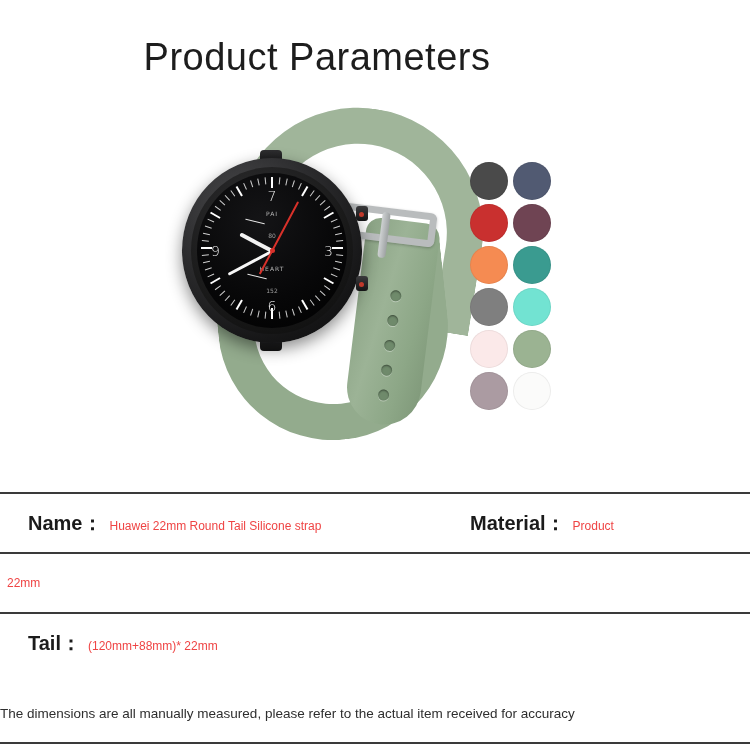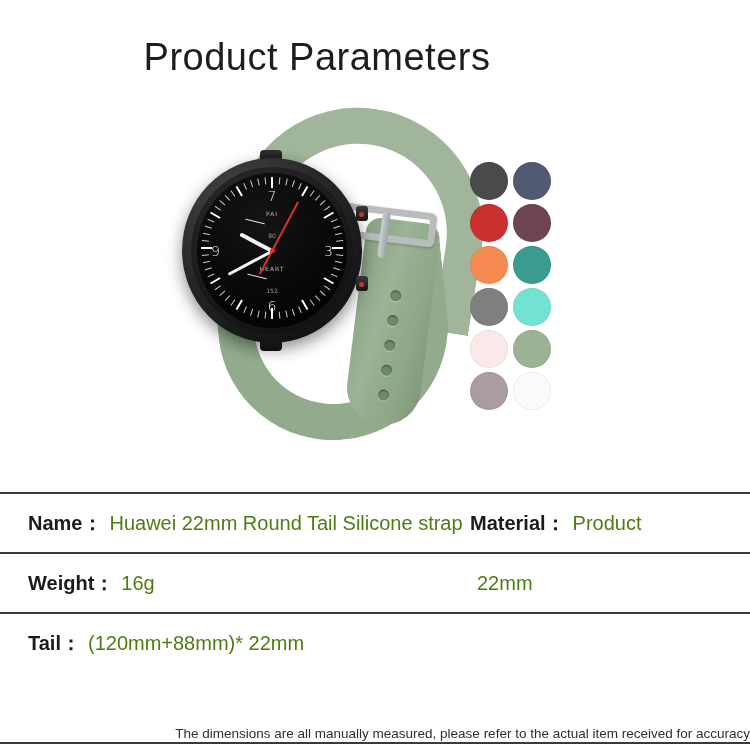--- a/index.html
+++ b/index.html
@@ -199,30 +199,29 @@
   }
   .cell { display:flex; align-items:baseline; }
   .cell.left  { padding-left:28px; width:470px; }
   .cell.right { padding-left:0;text-align:center; }
   .spec-label {
     font-size:20px; font-weight:700; color:#1b1b1b;
     font-family:"Liberation Sans", sans-serif;
     white-space:nowrap;
   }
   .spec-value {
-    font-size:20px; font-weight:400; color:#4d7c0f;
+    font-size:12px; font-weight:400; color:#ef4444;
     margin-left:7px; white-space:nowrap;
     font-family:"Liberation Sans", sans-serif;
   }
 
   .footnote {
     position:absolute; left:0; top:706px; width:750px;
-    text-align:right; font-size:13.5px; color:#2e2e2e;
+    text-align:left; font-size:13.5px; color:#2e2e2e;
     font-family:"Liberation Sans", sans-serif;
-    margin-top:20px;
   }
   .bottom-rule { position:absolute; left:0; top:742px; width:750px; height:2px; background:#3a3a3a; }
 </style>
 </head>
 <body>
 
 <div class="page">
 
   <div class="title">Product Parameters</div>
 
@@ -367,24 +366,20 @@
       </div>
       <div class="cell right">
         <span class="spec-label">Material：</span>
         <span class="spec-value">Product</span>
       </div>
     </div>
 
     <div class="divider"></div>
 
     <div class="spec-row">
-      <div class="cell left">
-        <span class="spec-label">Weight：</span>
-        <span class="spec-value">16g</span>
-      </div>
       <div class="cell right">
         <span class="spec-value">22mm</span>
       </div>
     </div>
 
     <div class="divider"></div>
 
     <div class="spec-row">
       <div class="cell left">
         <span class="spec-label">Tail：</span>

